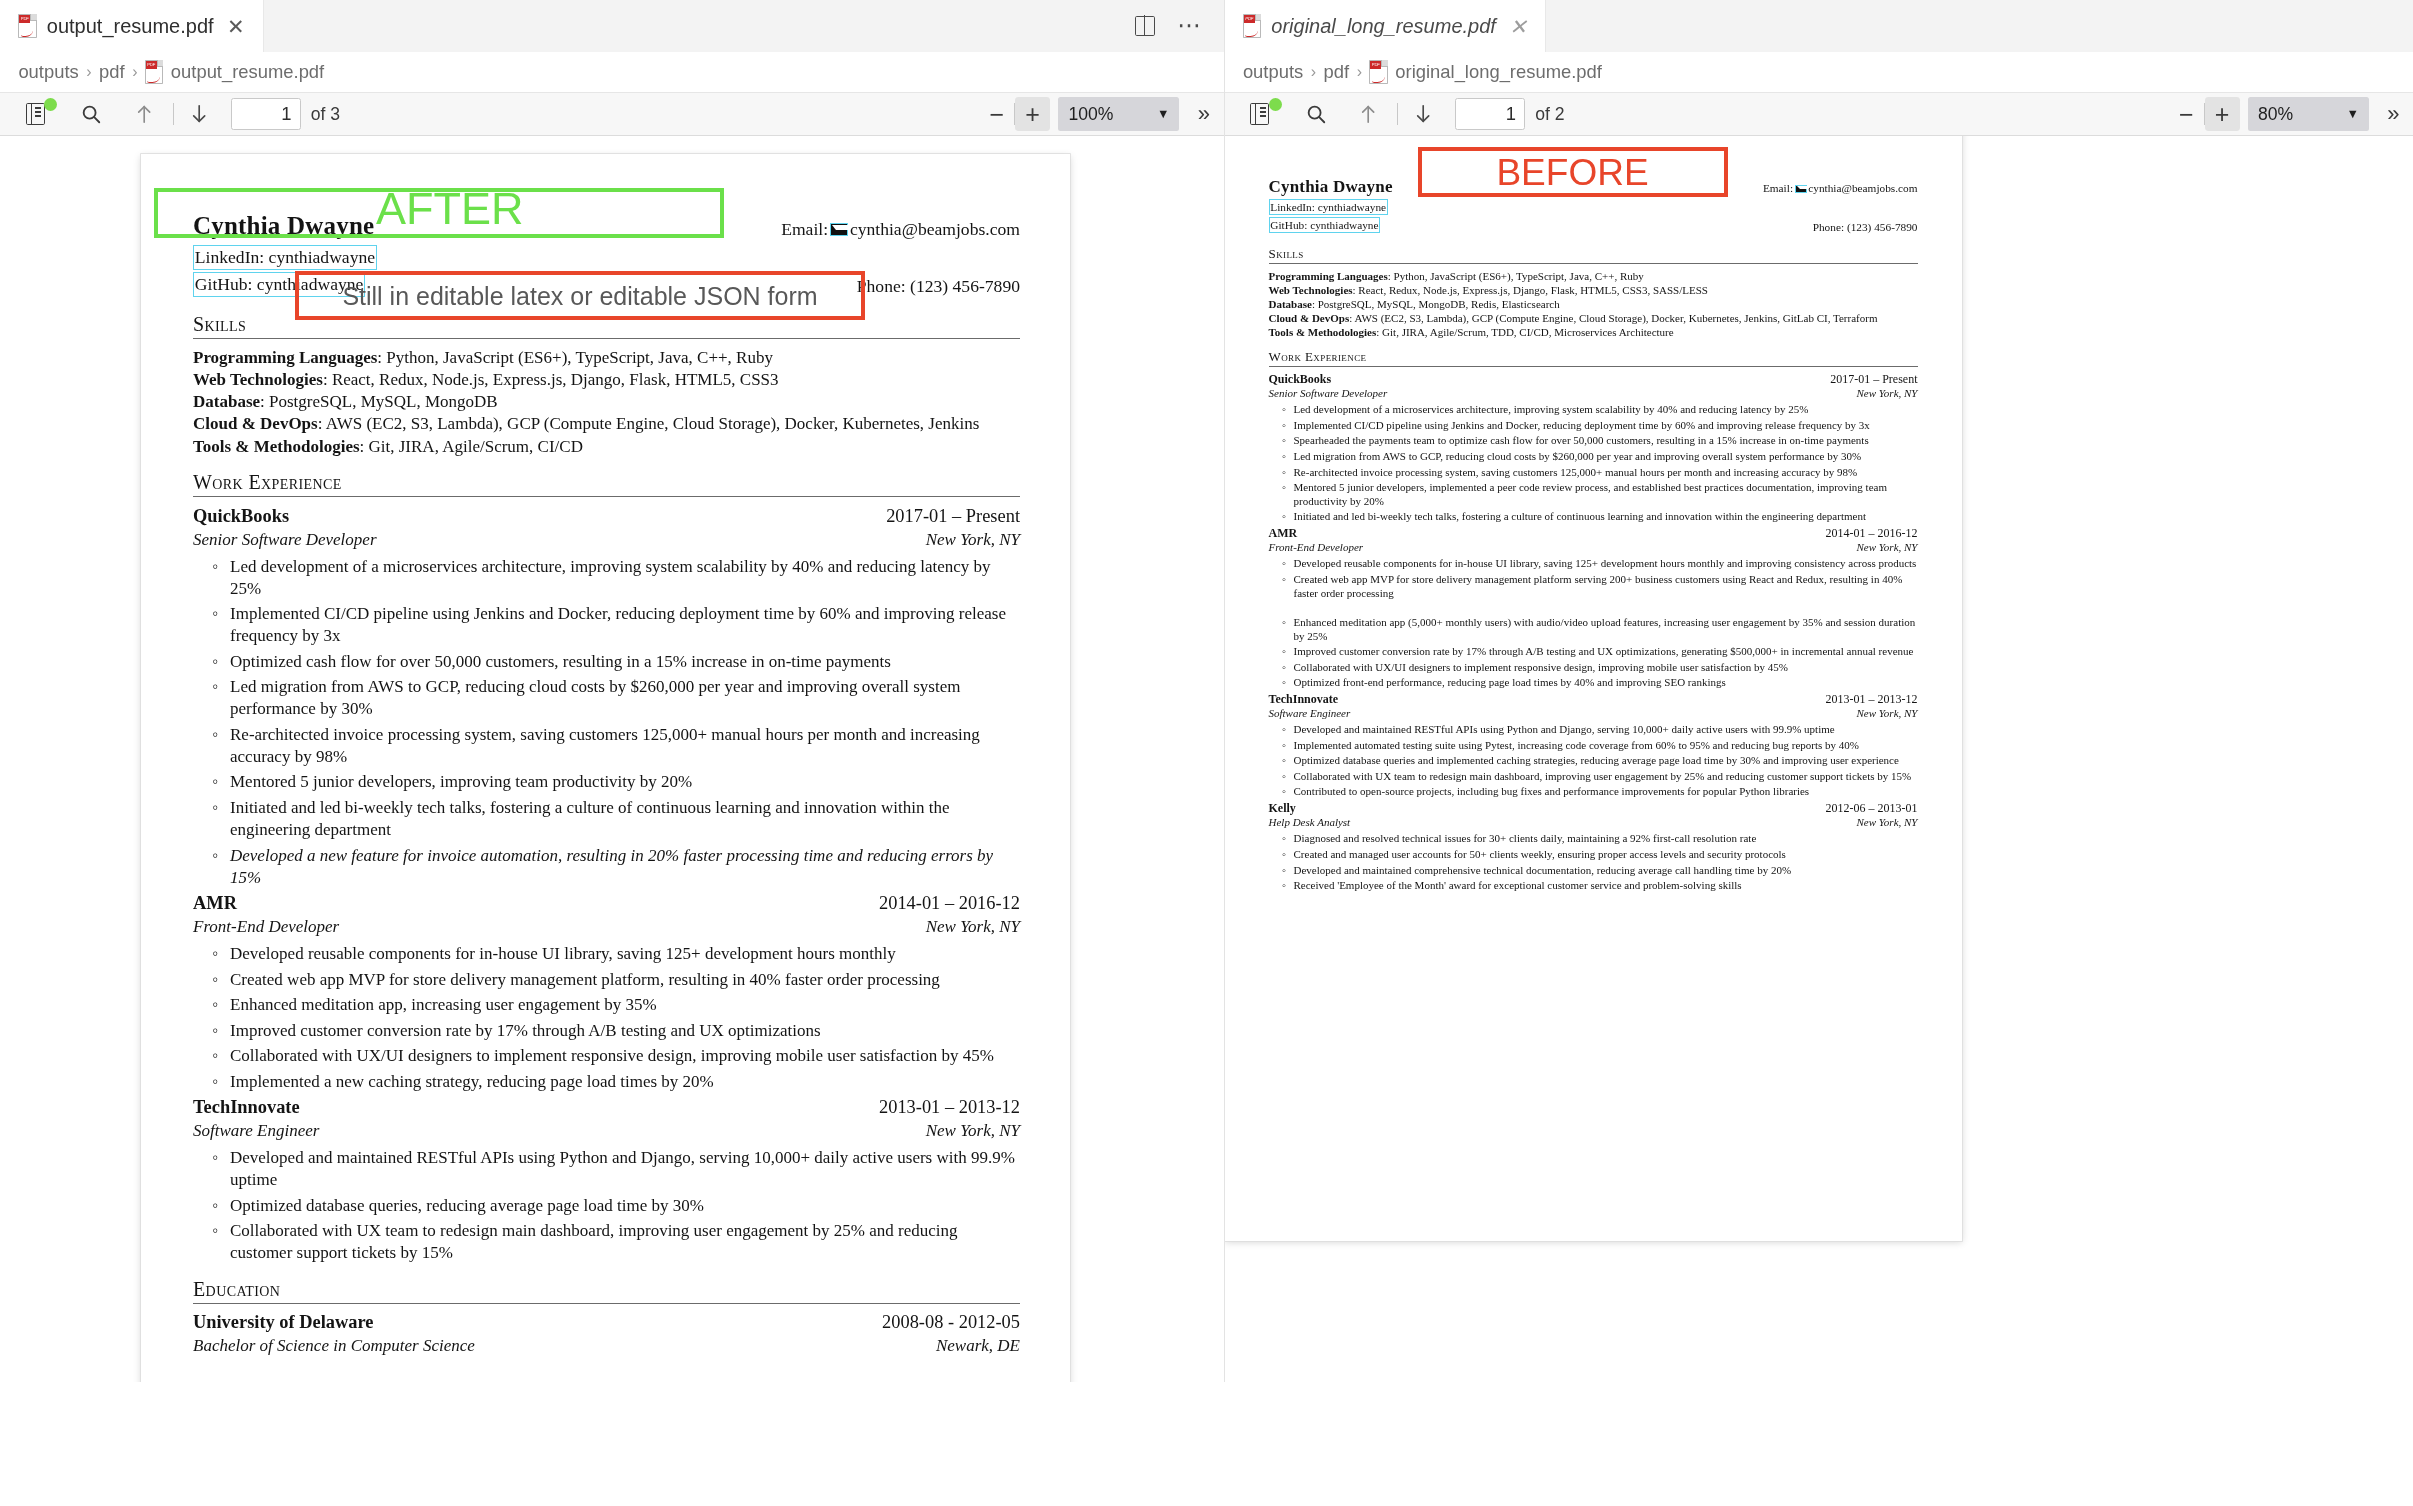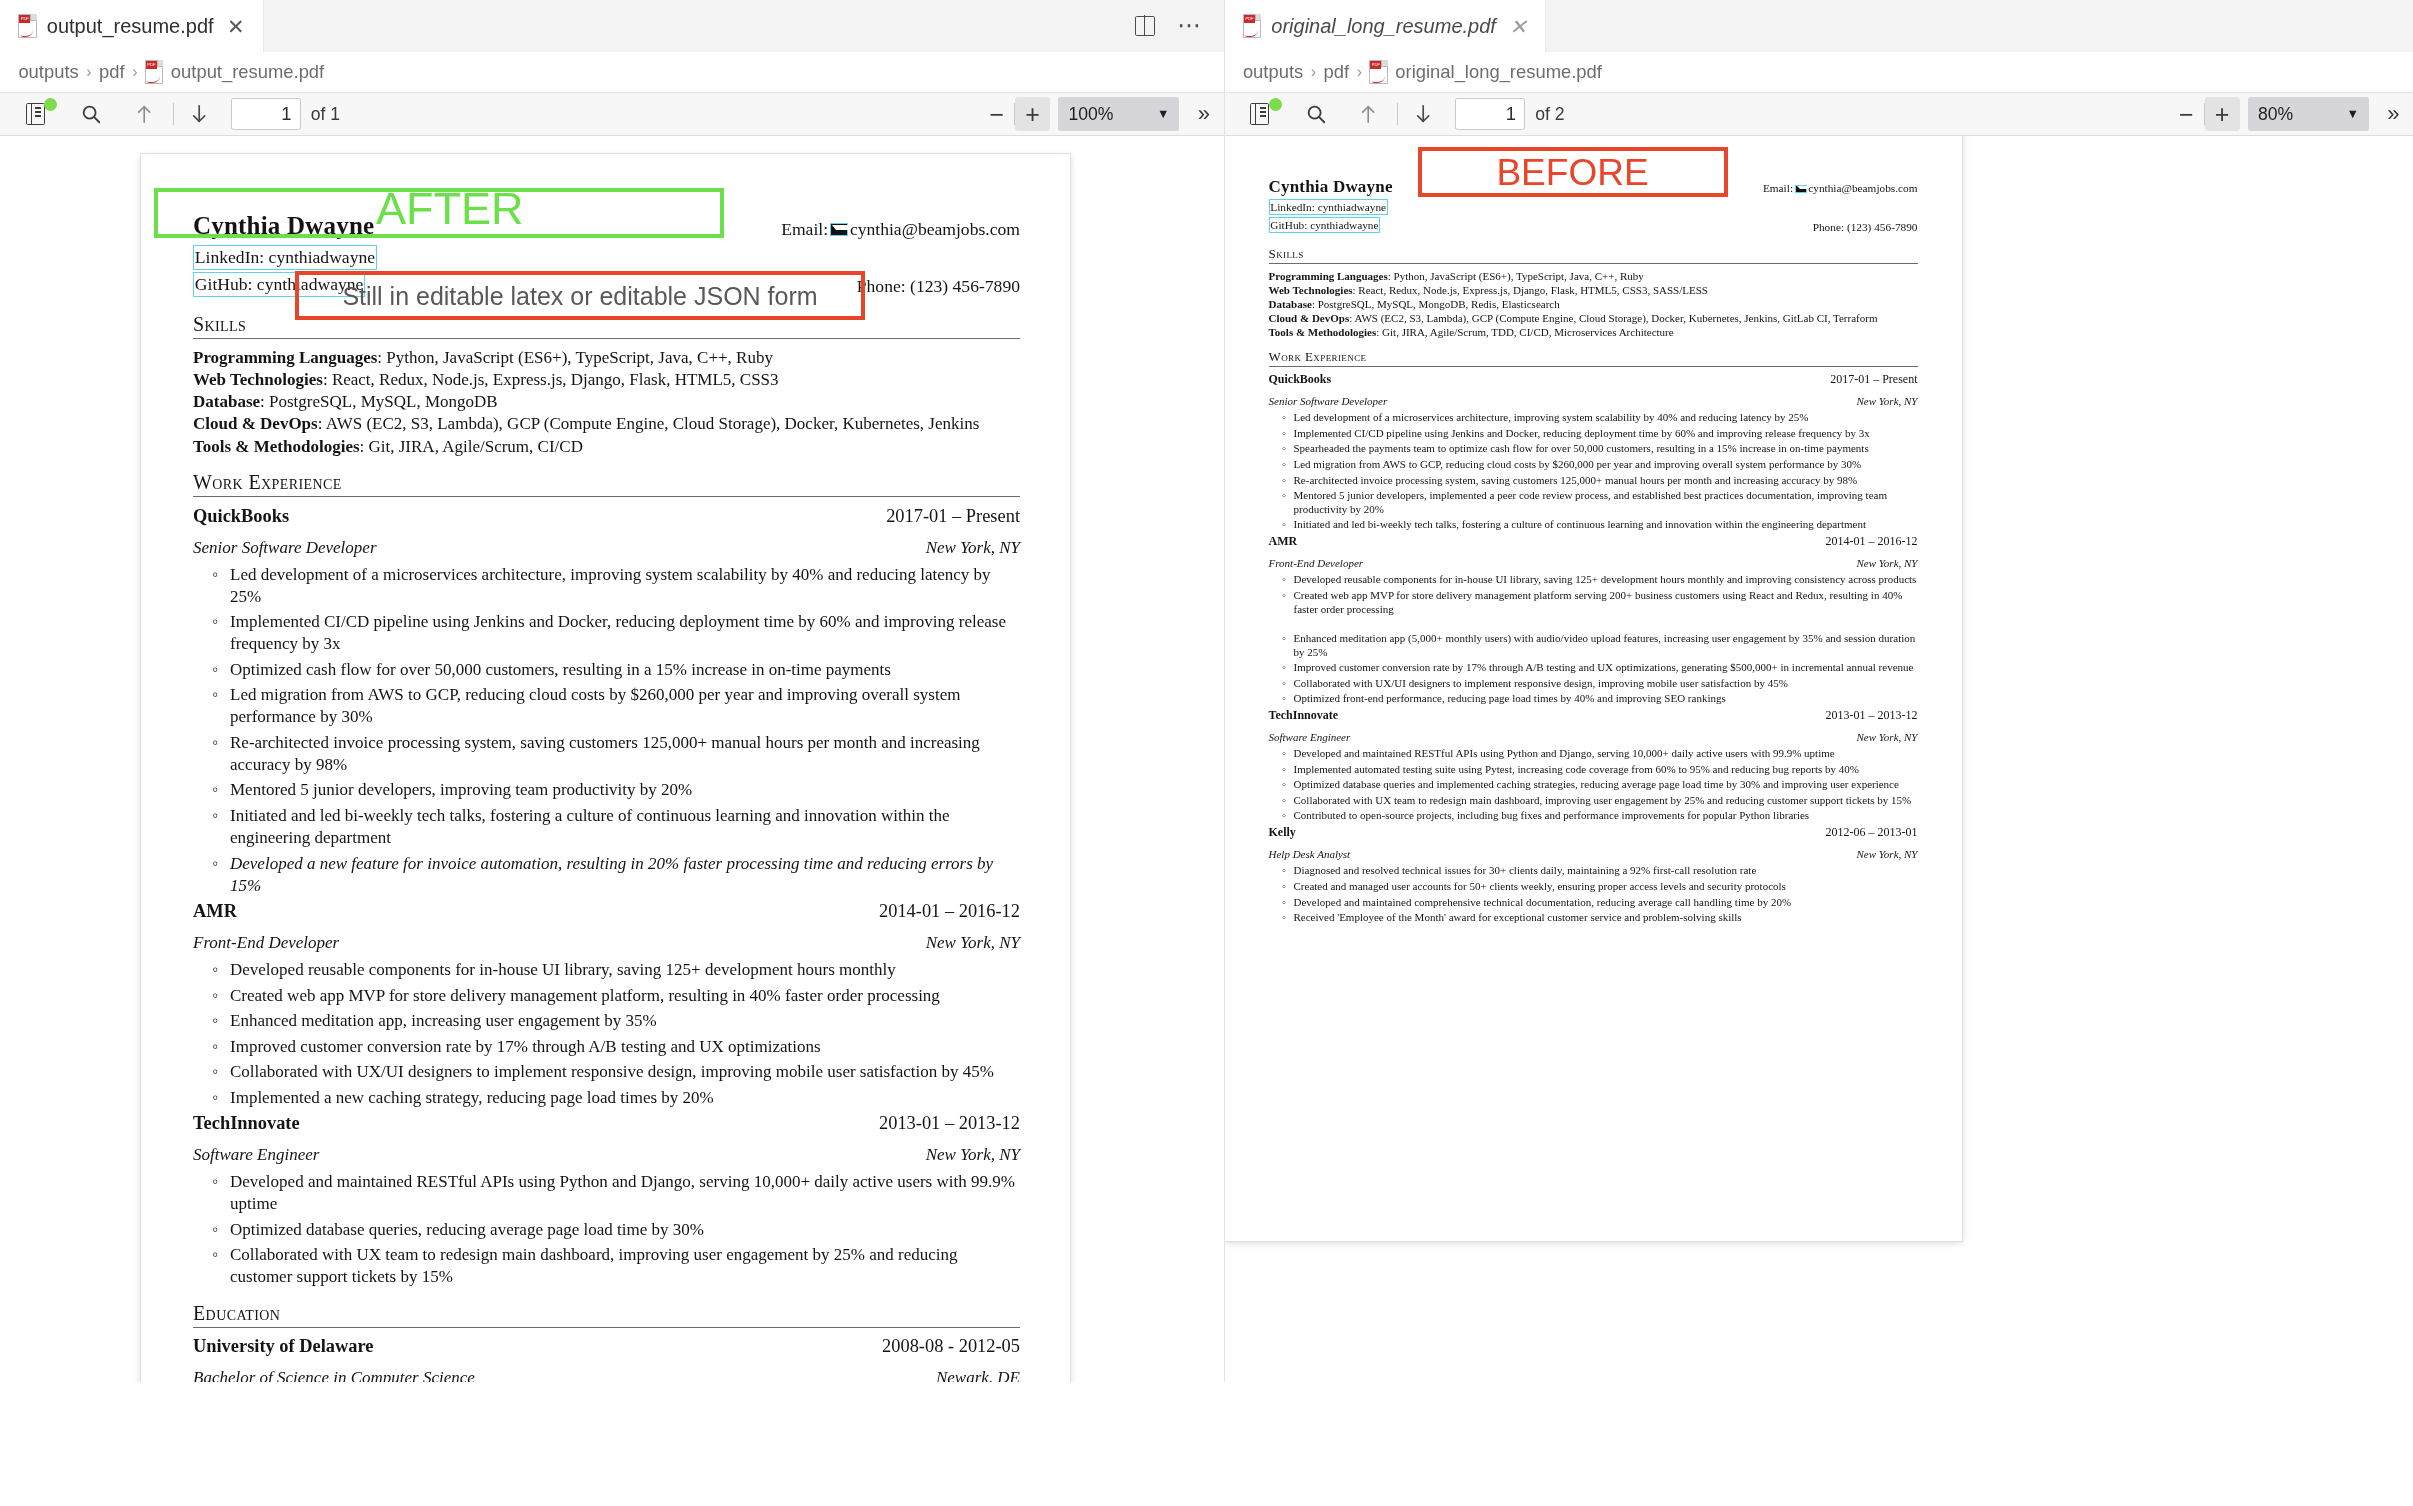--- a/index.html
+++ b/index.html
@@ -137,21 +137,21 @@
     border-top: 0.30em solid #fff;
   }
 
   .sec-title {
     font-variant: small-caps; letter-spacing: 0.4px;
     border-bottom: 1.2px solid #6b6b6b; padding-bottom: 0.8px;
   }
   .row2 { display: flex; justify-content: space-between; align-items: baseline; }
   .job-co { font-weight: bold; }
   .job-date { }
-  .job-role { font-style: italic; margin-top: 8px; }
+  .job-role { font-style: italic; }
   .job-loc  { font-style: italic; }
   .blist { list-style: none; }
   .blist li { position: relative; }
   .blist li::before {
     content: "\25E6"; position: absolute; left: -1.05em; top: 0;
   }
 
   
   .anno { position: absolute; display: flex; align-items: center; justify-content: center; }
   .anno-green-box { border: 4.2px solid #6be04a; background: transparent; }
@@ -226,21 +226,21 @@
         </svg>
       </div>
       <div class="nav-div"></div>
       <div class="tb-btn nav-down">
         <svg width="18.4" height="22" viewBox="0 0 20 24" stroke="#4a4a4a" stroke-width="1.8" fill="none" stroke-linecap="round">
           <line x1="10" y1="3" x2="10" y2="20"></line>
             <polyline points="4,14 10,20 16,14"></polyline>
         </svg>
       </div>
       <div class="page-input">1</div>
-      <span class="page-of">of 1</span>
+      <span class="page-of">of 3</span>
       <div class="tb-spacer"></div>
       <div class="zoom-minus">−</div>
       <div class="zoom-div"></div>
       <div class="zoom-plus">+</div>
       <div class="zoom-select">
         <span>100%</span>
         <span class="chev">▼</span>
       </div>
       <div class="more-right">»</div>
     </div>

